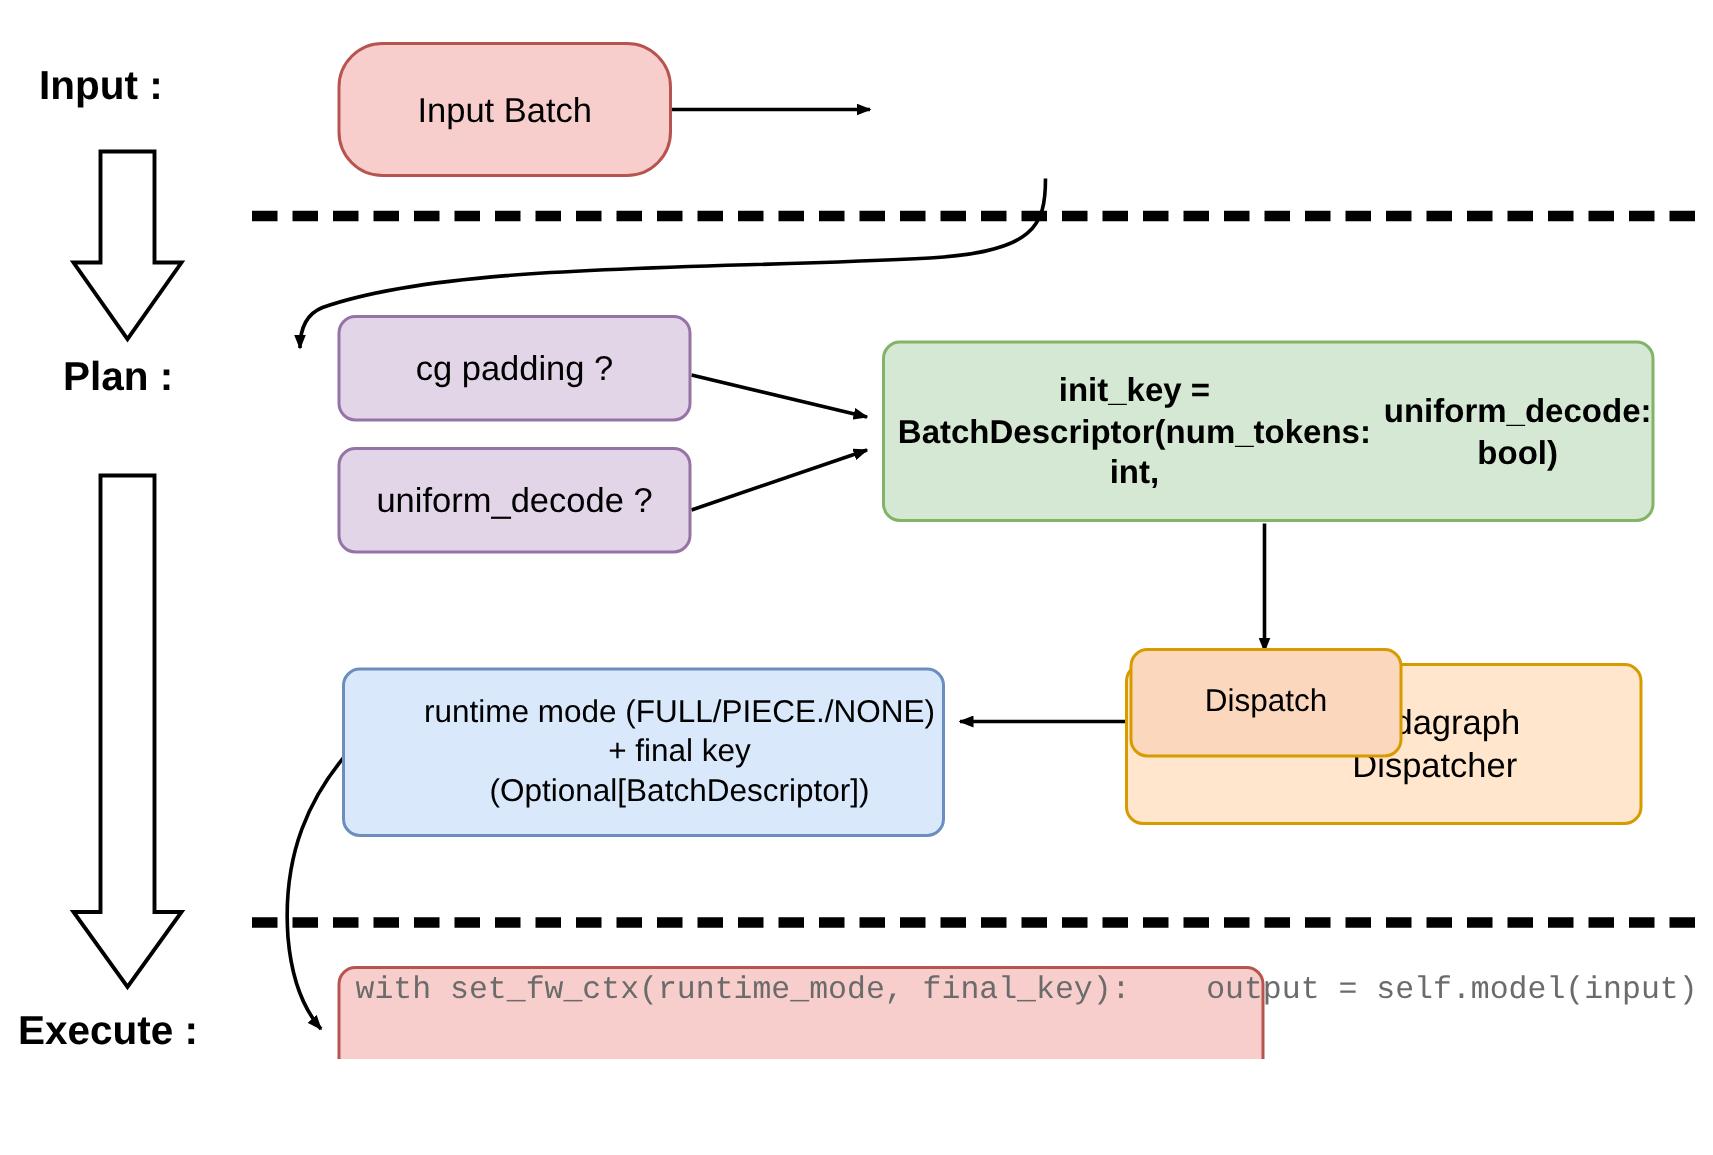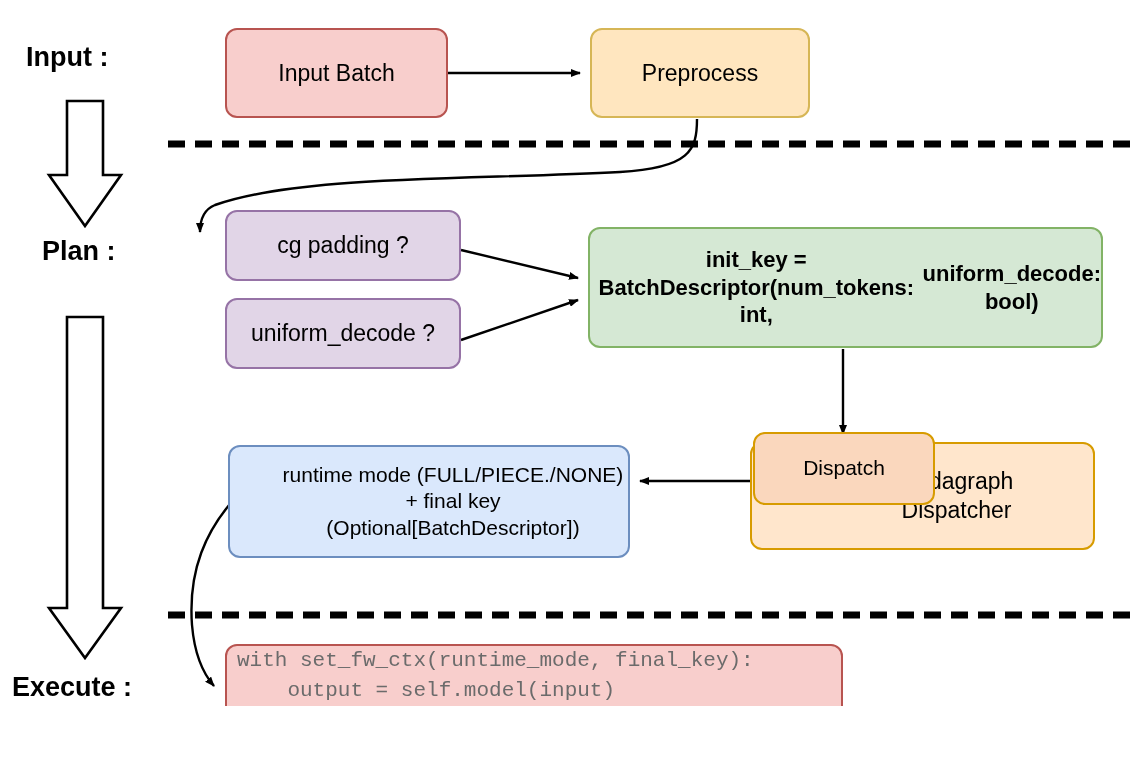--- a/index.html
+++ b/index.html
@@ -74,28 +74,24 @@
     <g>
       <path d="M67,317 L103,317 L103,608 L121,608 L85,658 L49,608 L67,608 Z" fill="#ffffff" stroke="#000" stroke-width="2.6" stroke-linejoin="miter"></path>
     </g>
   </svg>
 
   <div class="stage-label" style="left:26px;top:42px;">Input :</div>
   <div class="stage-label" style="left:42px;top:236px;">Plan :</div>
   <div class="stage-label" style="left:12px;top:672px;">Execute :</div>
 
   <div class="node" style="left:225px;top:28px;width:223px;height:90px;
-       background:#f8cecc;border-color:#b85450;font-size:23px;">
+       background:#f8cecc;border-color:#b85450;font-size:23px;border-radius:30px;">
     <span>Input Batch</span>
   </div>
 
-  <div class="node" style="left:590px;top:28px;width:220px;height:90px;
-       background:#ffe6bf;border-color:#d6b656;font-size:23px;">
-    <span>Preprocess</span>
-  </div>
 
   <div class="node" style="left:225px;top:210px;width:236px;height:71px;
        background:#e1d5e7;border-color:#9673a6;font-size:23px;">
     <span>cg padding ?</span>
   </div>
 
   <div class="node" style="left:225px;top:298px;width:236px;height:71px;
        background:#e1d5e7;border-color:#9673a6;font-size:23px;">
     <span>uniform_decode ?</span>
   </div>
@@ -118,18 +114,18 @@
     <span>Dispatch</span>
   </div>
 
   <div class="node" style="left:228px;top:445px;width:402px;height:113px;
        background:#dae8fc;border-color:#6c8ebf;font-size:21px;flex-direction:column;padding-left:48px;">
     <span>runtime mode (FULL/PIECE./NONE)</span>
     <span>+ final key (Optional[BatchDescriptor])</span>
   </div>
 
   <div class="node code-node" style="left:225px;top:644px;width:618px;height:104px;
-       background:#f8cecc;border-color:#b85450;flex-direction:column;align-items:flex-start;">
+       background:#f8cecc;border-color:#b85450;flex-direction:row;align-items:flex-start;">
     <span>with set_fw_ctx(runtime_mode, final_key):</span>
     <span>    output = self.model(input)</span>
   </div>
 
 </div>
 
 </body></html>

